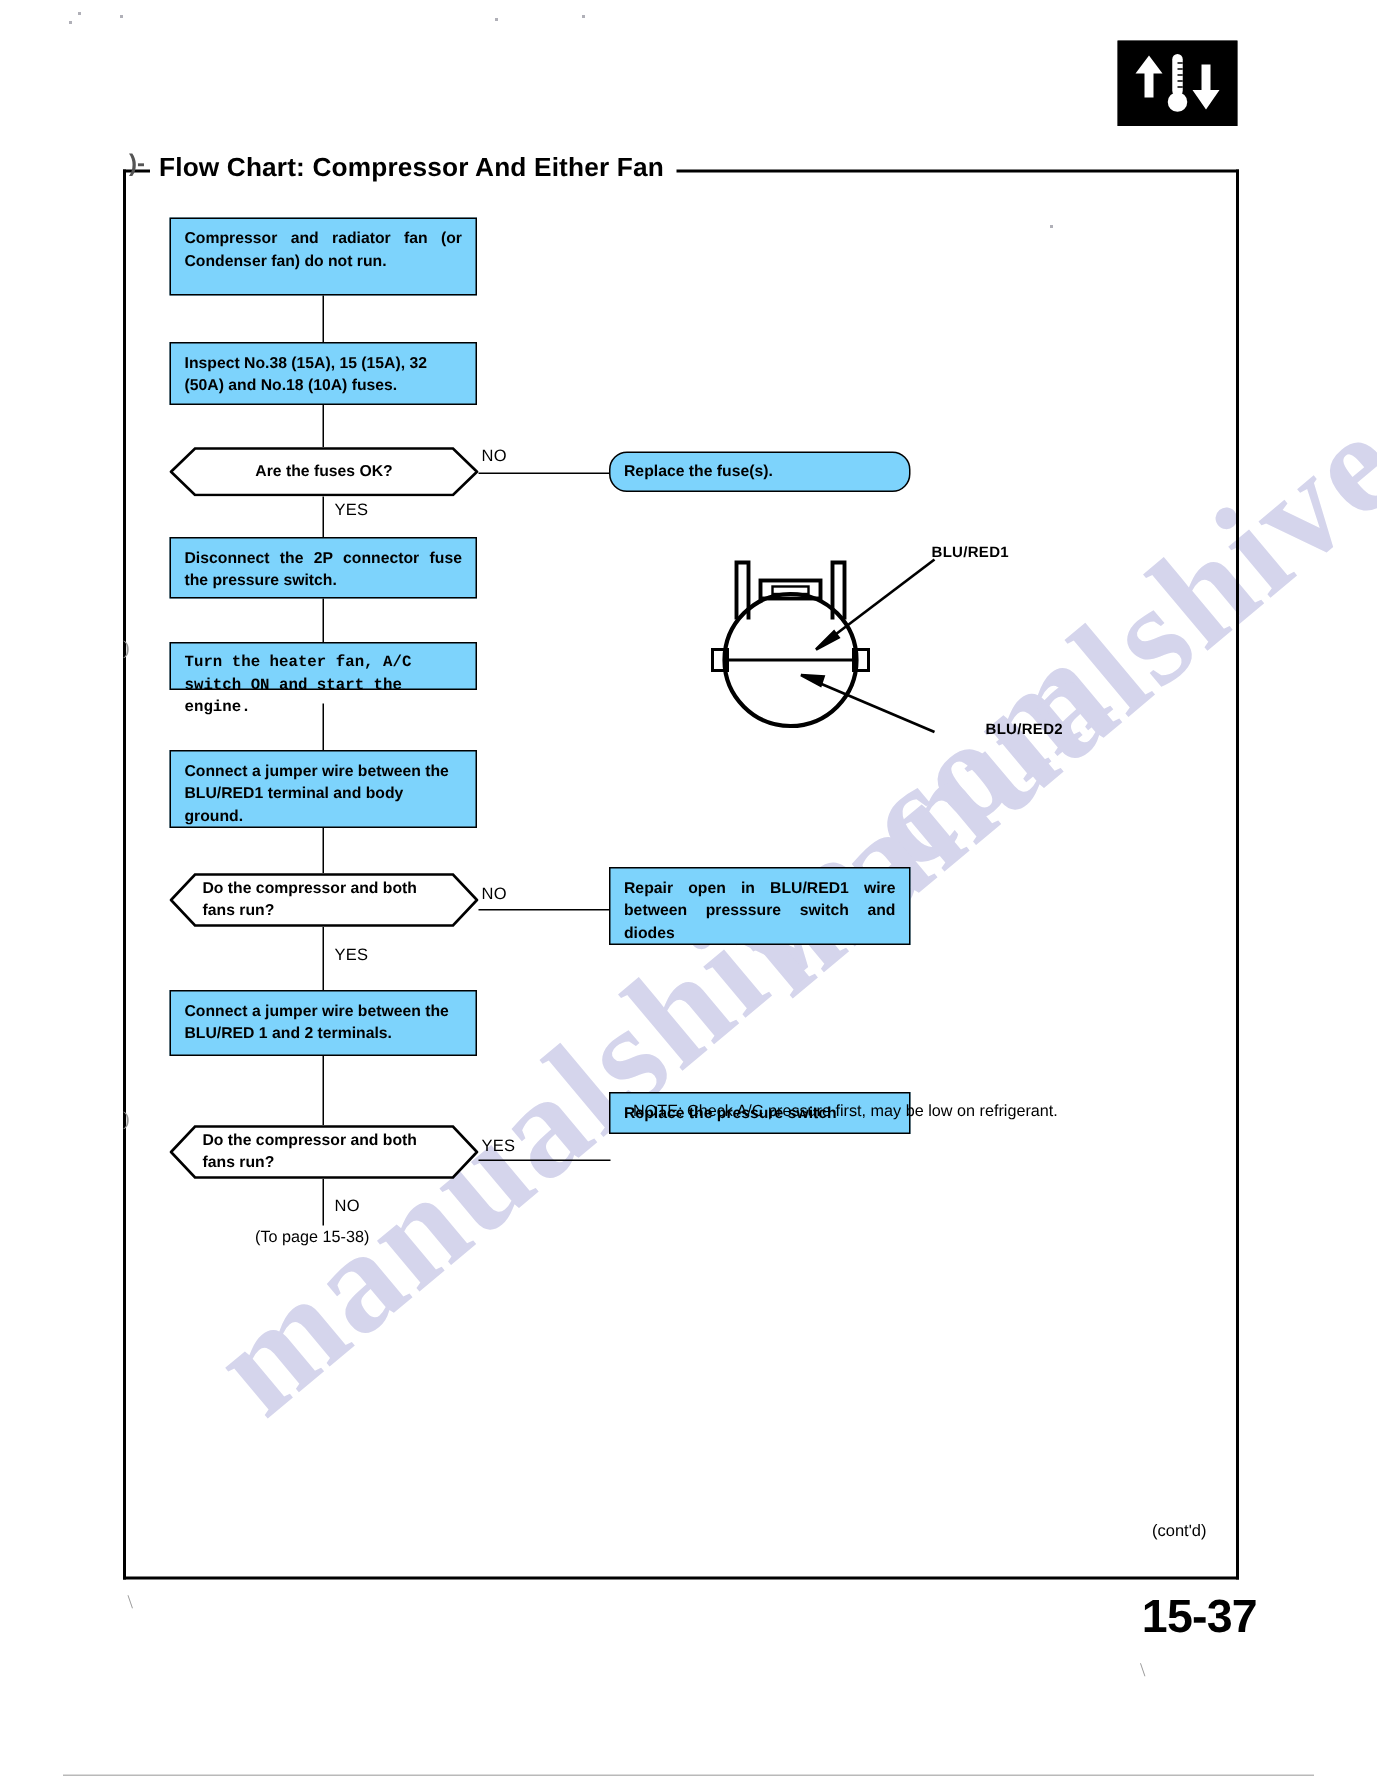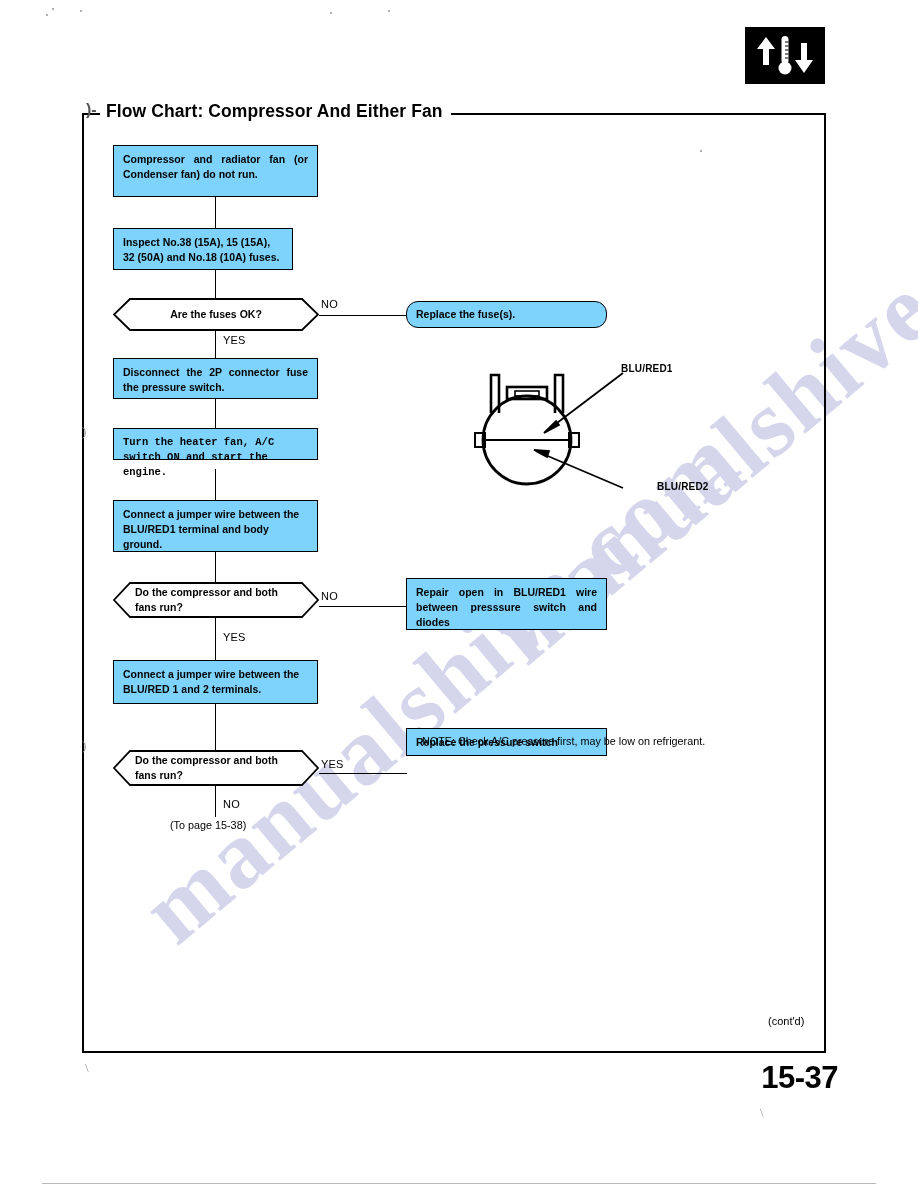--- a/index.html
+++ b/index.html
@@ -261,21 +261,21 @@
 
   <div class="artifact" style="left:82px; top:424px;">)</div>
   <div class="artifact" style="left:82px; top:738px;">)</div>
   <div class="artifact" style="left:85px; top:1060px;">\</div>
   <div class="artifact" style="left:760px; top:1105px;">\</div>
 
   <div class="fbox" style="left:113px; top:145px; width:205px; height:52px;">Compressor and radiator fan (or Condenser fan) do not run.</div>
 
   <div class="vline" style="left:215px; top:197px; height:31px;"></div>
 
-  <div class="fbox plain" style="left:113px; top:228px; width:180px; height:42px;">Inspect No.38 (15A), 15 (15A), 32 (50A) and No.18 (10A) fuses.</div>
+  <div class="fbox plain" style="left:113px; top:228px; width:205px; height:42px;">Inspect No.38 (15A), 15 (15A), 32 (50A) and No.18 (10A) fuses.</div>
 
   <div class="vline" style="left:215px; top:270px; height:28px;"></div>
 
   <div class="hex centered" style="left:113px; top:298px; width:206px; height:33px;">
     <div class="hex-shape">
       <svg width="206" height="33" viewBox="0 0 206 33" preserveAspectRatio="none" aria-hidden="true">
         <polygon points="17,1 189,1 205,16.5 189,32 17,32 1,16.5" fill="#fff" stroke="#000" stroke-width="1.8"></polygon>
       </svg>
     </div>
     <div class="hex-label">Are the fuses OK?</div>

